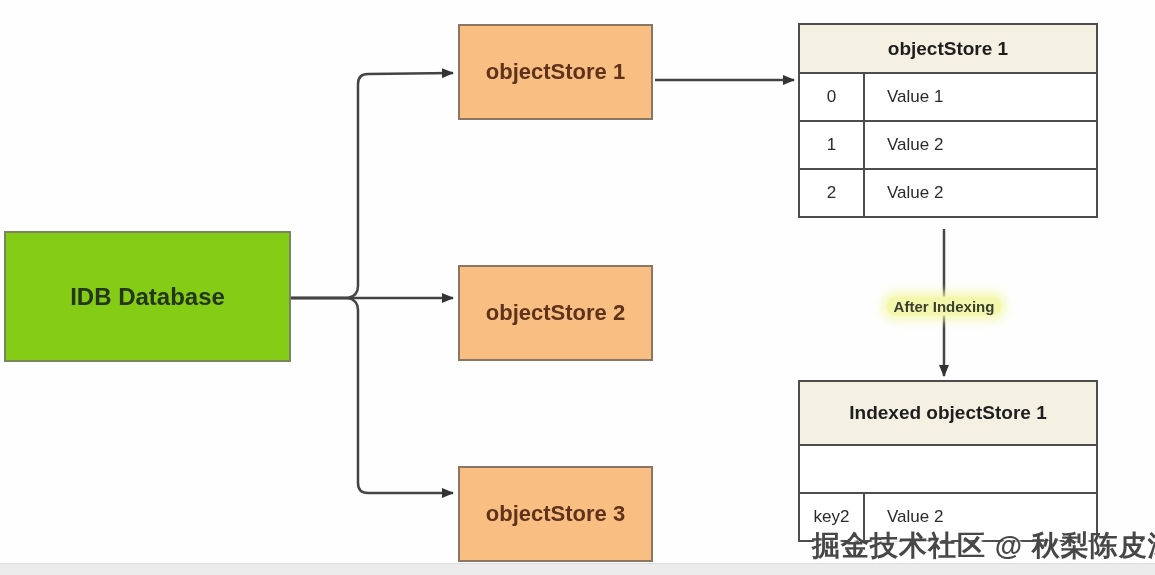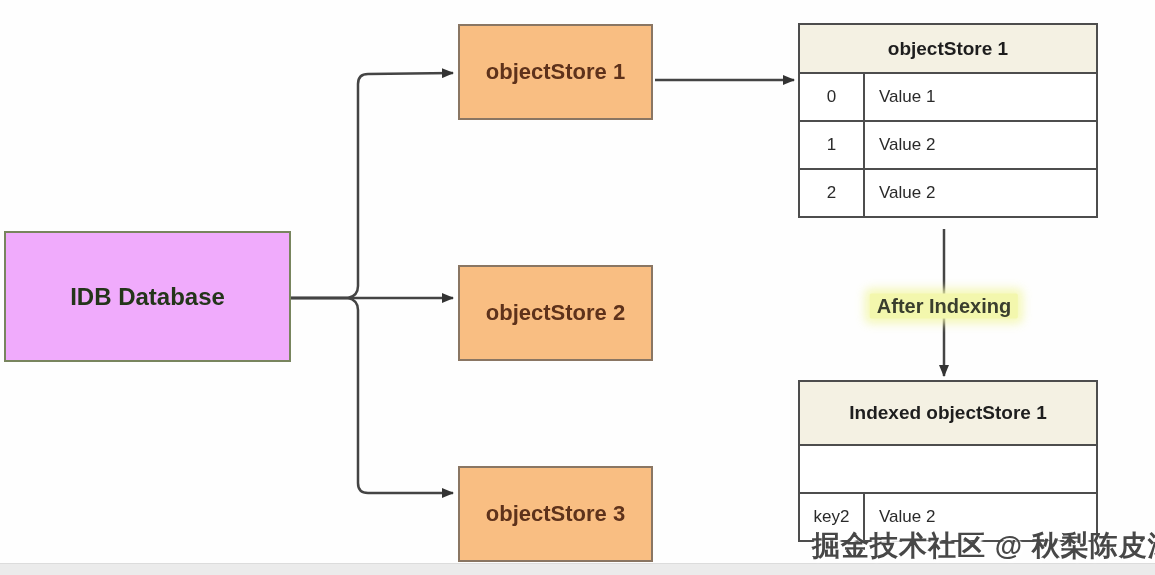--- a/index.html
+++ b/index.html
@@ -9,21 +9,21 @@
     font-family:"Liberation Sans", sans-serif;
   }
 
   
   .node{
     position:absolute;display:flex;align-items:center;justify-content:center;
     box-sizing:border-box;
   }
   .db-node{
     left:4px;top:231px;width:287px;height:131px;
-    background:#f0abfc;border:2px solid #78855e;
+    background:#84cc16;border:2px solid #78855e;
     font-size:24px;font-weight:600;color:#24351a;
   }
   .store-node{
     left:458px;width:195px;height:96px;
     background:#f9be82;border:2px solid #8a7663;
     font-size:22px;font-weight:600;color:#5e321b;
   }
   .store-1{top:24px;}
   .store-2{top:265px;}
   .store-3{top:466px;}
@@ -46,28 +46,28 @@
     display:flex;height:46px;border-bottom:2px solid #4d4d4d;
   }
   .trow:last-child{border-bottom:none;}
   .tkey{
     width:63px;border-right:2px solid #4d4d4d;
     display:flex;align-items:center;justify-content:center;
     font-size:17px;color:#2a2a2a;flex:0 0 auto;
   }
   .tval{
     flex:1;display:flex;align-items:center;
-    padding-left:14px;font-size:17px;color:#2a2a2a;
+    padding-left:22px;font-size:17px;color:#2a2a2a;
   }
 
   
   .indexing-label{
     position:absolute;left:944px;top:306px;transform:translate(-50%,-50%);
-    background:#f3f7ad;color:#3a3e2e;font-size:20px;font-weight:700;
-    padding:1px 7px;border-radius:2px;white-space:nowrap;
+    background:#f3f7ad;color:#3a3e2e;font-size:15px;font-weight:700;
+    padding:1px 7px;border-radius:12px;white-space:nowrap;
     box-shadow:0 0 10px 5px rgba(243,247,173,0.85);
   }
 
   
   .watermark{
     position:absolute;left:812px;top:527px;
     font-size:28px;font-weight:bold;color:#474747;letter-spacing:1px;
     text-shadow:2px 2px 1px #ffffff, 3px 3px 2px rgba(255,255,255,0.8);
     white-space:nowrap;z-index:5;
   }

